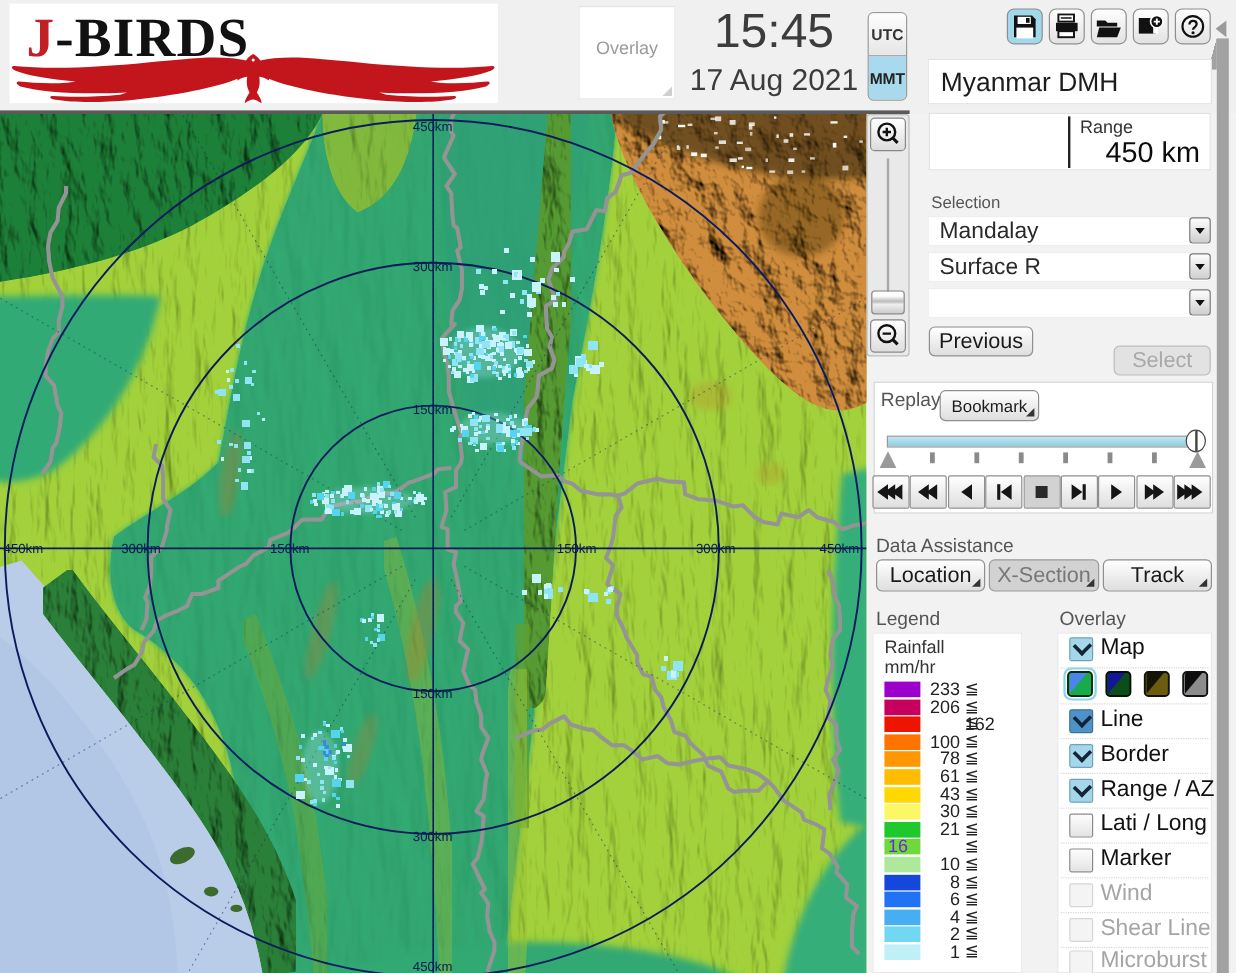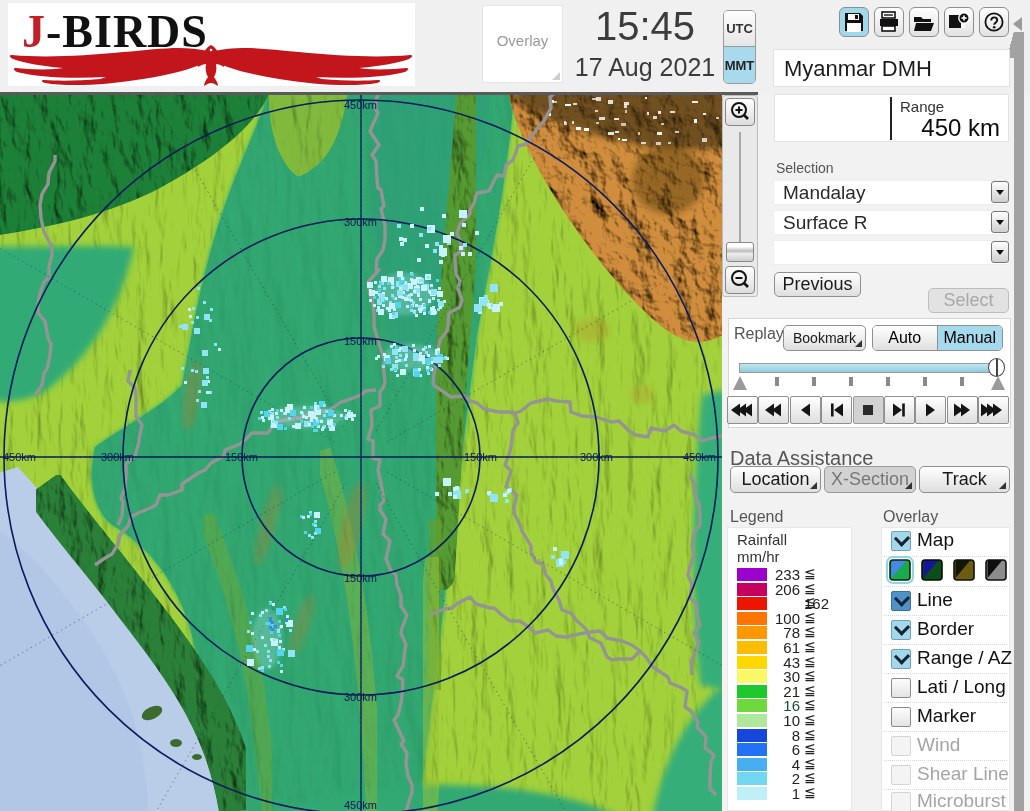--- a/index.html
+++ b/index.html
@@ -19,21 +19,21 @@
 #date{position:absolute;left:560px;top:53px;width:170px;text-align:center;font-size:25px;color:#3c3c3c}
 .seg{position:absolute;left:723px;top:10px;width:33px;height:74px;border:1px solid #9a9a9a;border-radius:5px;overflow:hidden}
 .seg .utc{height:50%;background:linear-gradient(#fdfdfd,#e6e6e6);border-bottom:1px solid #9a9a9a;display:flex;align-items:center;justify-content:center;font-size:13px;font-weight:bold;color:#333}
 .seg .mmt{height:50%;background:#a9d9ec;display:flex;align-items:center;justify-content:center;font-size:13px;font-weight:bold;color:#222}
 .tbtn{position:absolute;top:7px;width:30px;height:30px;border:1px solid #8e8e8e;border-radius:6px;background:linear-gradient(#fefefe,#e2e2e2)}
 .tbtn svg{position:absolute;left:3px;top:3px}
 #collapse{position:absolute;left:1013px;top:17px;width:0;height:0;border-top:7px solid transparent;border-bottom:7px solid transparent;border-right:9px solid #9a9a9a}
 #graybar{position:absolute;left:1014px;top:32px;width:10px;height:779px;background:#a2a2a2}
 #graycorner{position:absolute;left:1008px;top:32px;width:6px;height:26px;background:linear-gradient(105deg,transparent 45%,#a2a2a2 45%)}
 .whitebox{position:absolute;background:#fff;border:1px solid #e3e3e3}
-.panlabel{position:absolute;font-size:20px;color:#555}
+.panlabel{position:absolute;font-size:16px;color:#555}
 .btn{position:absolute;border:1px solid #8f8f8f;border-radius:5px;background:linear-gradient(#ffffff,#dedede);display:flex;align-items:center;justify-content:center;color:#1a1a1a}
 .btn.dis{background:#e2e2e2;border-color:#bdbdbd;color:#a8a8a8}
 .btn.pressed{background:#d2d2d2;border-color:#9a9a9a;color:#777}
 .cornertri{position:absolute;right:3px;bottom:3px;width:0;height:0;border-left:7px solid transparent;border-bottom:7px solid #333}
 .drow{position:absolute;left:773px;background:#fff;width:236px;height:25px;border:1px solid #eee}
 .drow span{position:absolute;left:9px;top:1px;font-size:19px;color:#2a2a2a}
 .darr{position:absolute;left:991px;width:18px;height:22px;border:1px solid #777;border-radius:3px;background:linear-gradient(#fdfdfd,#cfcfcf)}
 .darr:after{content:"";position:absolute;left:4px;top:8px;border-left:4px solid transparent;border-right:4px solid transparent;border-top:5px solid #111}
 
 .cb{position:absolute;left:891px;width:20px;height:20px;border:1px solid #8a8a8a;border-radius:2px;background:linear-gradient(#fdfdfd,#e3e3e3)}
@@ -829,24 +829,20 @@
       <span>Surface R</span>
     </div>
 <div class="darr" style="top:211px"></div>
 <div class="drow" style="top:240px"></div>
 <div class="darr" style="top:241px"></div>
 <div class="btn" style="left:774px;top:272px;width:87px;height:25px;font-size:18px">Previous</div>
 <div class="btn dis" style="left:928px;top:288px;width:81px;height:25px;font-size:18px">Select</div>
 <div class="whitebox" style="left:728px;top:318px;width:283px;height:110px;border-color:#d5d5d5"></div>
 <div class="panlabel" style="left:734px;top:325px;font-size:16px">Replay</div>
 <div class="btn" style="left:783px;top:325px;width:83px;height:26px;font-size:14px">Bookmark<div class="cornertri"></div></div>
-<div class="abs" style="left:872px;top:325px;width:131px;height:26px;border:1px solid #8f8f8f;border-radius:5px;overflow:hidden;display:flex">
-<div style="width:50%;background:linear-gradient(#fff,#e0e0e0);display:flex;align-items:center;justify-content:center;font-size:16px;border-right:1px solid #8f8f8f">Auto</div>
-<div style="width:50%;background:#a5d9ec;display:flex;align-items:center;justify-content:center;font-size:16px">Manual</div>
-    </div>
 <div class="abs" style="left:739px;top:363px;width:261px;height:10px;background:linear-gradient(#c2e6f2,#8fccdf);border:1px solid #999"></div>
 <div class="abs" style="left:988px;top:358px;width:17px;height:19px;border:1.5px solid #444;border-radius:50%;background:#fff"></div>
 <div class="abs" style="left:996px;top:359px;width:1.5px;height:17px;background:#444"></div>
 <div class="abs" style="left:733px;top:376px;width:0;height:0;border-left:7px solid transparent;border-right:7px solid transparent;border-bottom:14px solid #9a9a9a"></div>
 <div class="abs" style="left:991px;top:376px;width:0;height:0;border-left:7px solid transparent;border-right:7px solid transparent;border-bottom:14px solid #9a9a9a"></div>
 <div class="abs" style="left:775px;top:377px;width:4px;height:9px;background:#8a8a8a"></div>
 <div class="abs" style="left:812px;top:377px;width:4px;height:9px;background:#8a8a8a"></div>
 <div class="abs" style="left:849px;top:377px;width:4px;height:9px;background:#8a8a8a"></div>
 <div class="abs" style="left:886px;top:377px;width:4px;height:9px;background:#8a8a8a"></div>
 <div class="abs" style="left:923px;top:377px;width:4px;height:9px;background:#8a8a8a"></div>
@@ -934,21 +930,21 @@
 <div class="abs" style="left:737px;top:655.6000000000001px;width:30px;height:13px;background:#ffd800"></div>
 <div class="abs" style="left:740px;top:653.6000000000001px;width:60px;text-align:right;font-size:15px;color:#222">43</div>
 <div class="abs" style="left:804px;top:652.6000000000001px;font-size:14px;color:#222">≦</div>
 <div class="abs" style="left:737px;top:670.2000000000002px;width:30px;height:13px;background:#fbf868"></div>
 <div class="abs" style="left:740px;top:668.2000000000002px;width:60px;text-align:right;font-size:15px;color:#222">30</div>
 <div class="abs" style="left:804px;top:667.2000000000002px;font-size:14px;color:#222">≦</div>
 <div class="abs" style="left:737px;top:684.8000000000002px;width:30px;height:13px;background:#1ec82d"></div>
 <div class="abs" style="left:740px;top:682.8000000000002px;width:60px;text-align:right;font-size:15px;color:#222">21</div>
 <div class="abs" style="left:804px;top:681.8000000000002px;font-size:14px;color:#222">≦</div>
 <div class="abs" style="left:737px;top:699.4000000000002px;width:30px;height:13px;background:#6fd93c"></div>
-<div class="abs" style="left:740px;top:697.4000000000002px;width:60px;text-align:right;font-size:15px;color:#14532d">16</div>
+<div class="abs" style="left:740px;top:697.4000000000002px;width:60px;font-size:15px;color:#6d28d9">16</div>
 <div class="abs" style="left:804px;top:696.4000000000002px;font-size:14px;color:#222">≦</div>
 <div class="abs" style="left:737px;top:714.0000000000002px;width:30px;height:13px;background:#aee89a"></div>
 <div class="abs" style="left:740px;top:712.0000000000002px;width:60px;text-align:right;font-size:15px;color:#222">10</div>
 <div class="abs" style="left:804px;top:711.0000000000002px;font-size:14px;color:#222">≦</div>
 <div class="abs" style="left:737px;top:728.6000000000003px;width:30px;height:13px;background:#1547dd"></div>
 <div class="abs" style="left:740px;top:726.6000000000003px;width:60px;text-align:right;font-size:15px;color:#222">8</div>
 <div class="abs" style="left:804px;top:725.6000000000003px;font-size:14px;color:#222">≦</div>
 <div class="abs" style="left:737px;top:743.2000000000003px;width:30px;height:13px;background:#2272f5"></div>
 <div class="abs" style="left:740px;top:741.2000000000003px;width:60px;text-align:right;font-size:15px;color:#222">6</div>
 <div class="abs" style="left:804px;top:740.2000000000003px;font-size:14px;color:#222">≦</div>

